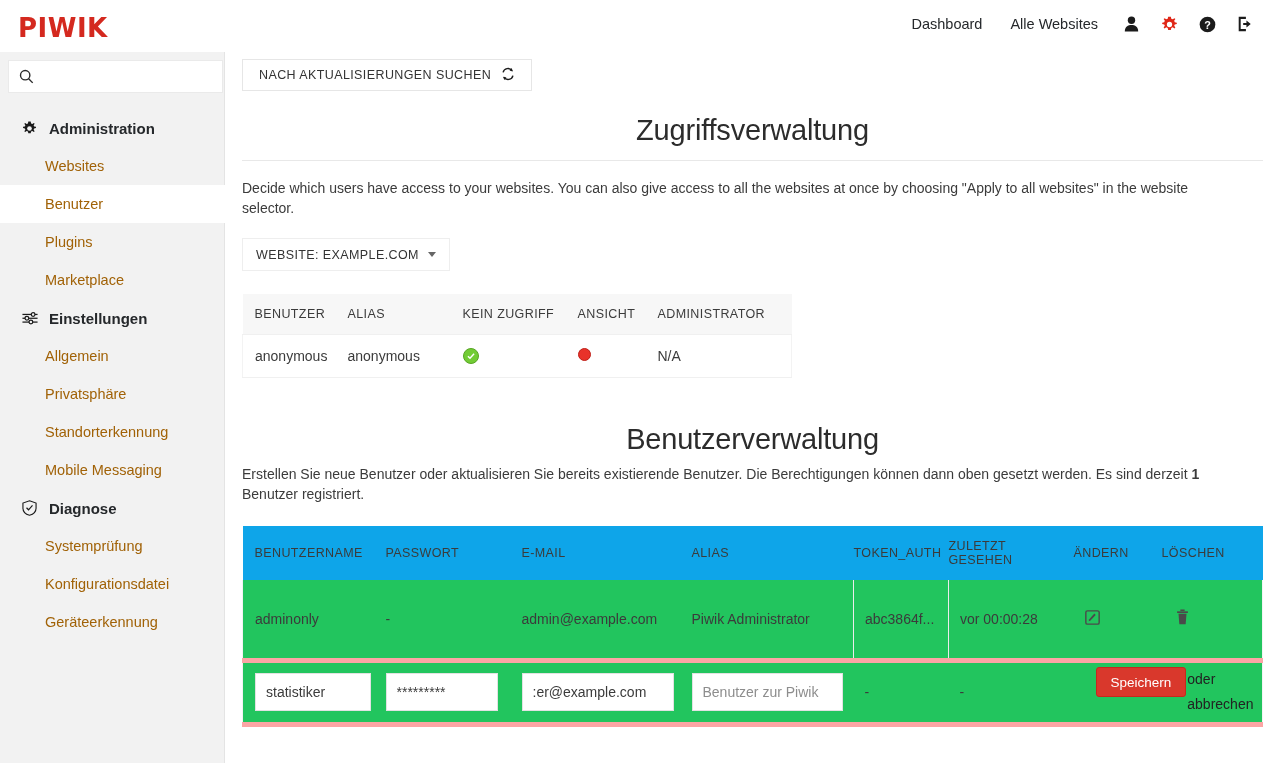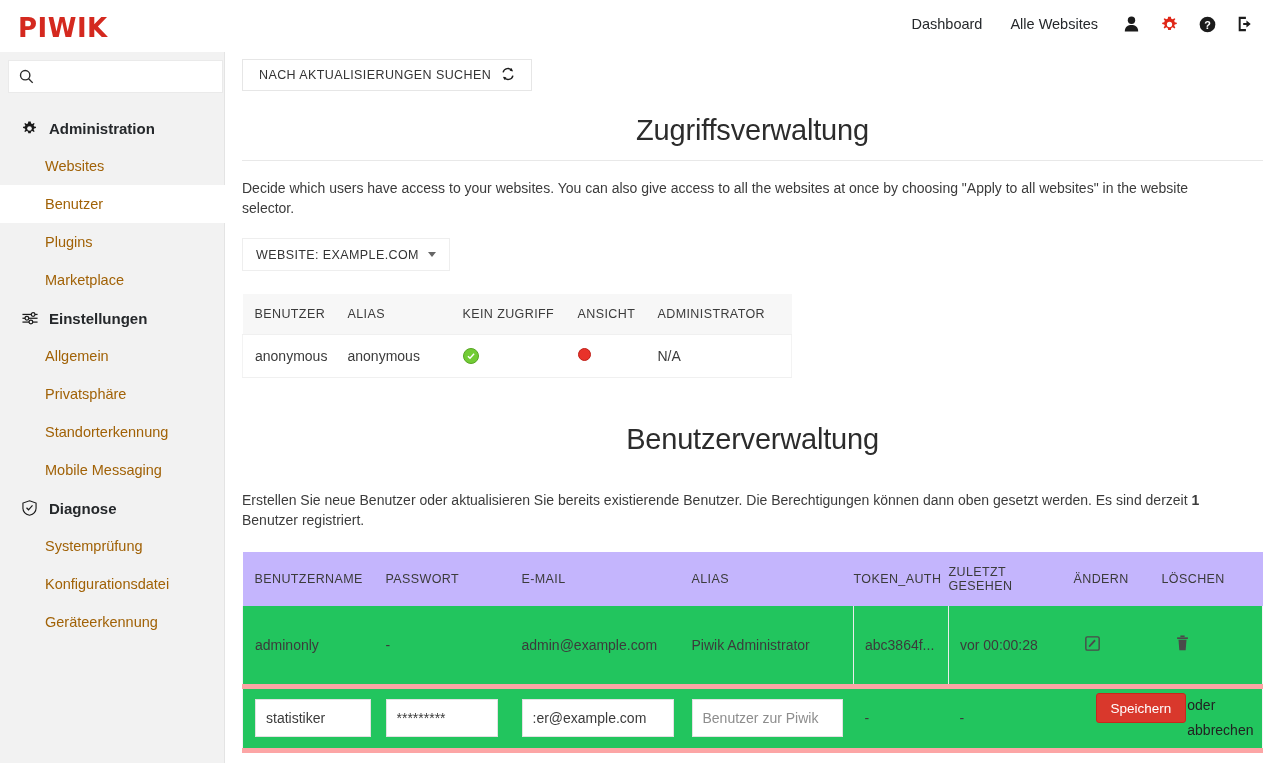--- a/index.html
+++ b/index.html
@@ -160,21 +160,21 @@
   }
   .dot-red {
     width: 13px; height: 13px; border-radius: 50%;
     background: #e8322a;
     border: 1px solid #bf1f18;
     display: inline-block; cursor: pointer;
   }
 
   .tbl-users { width: 1021px; table-layout: fixed; }
   .tbl-users thead th {
-    background: #c4b5fd;
+    background: #0ea5e9;
     font-size: 12.5px; font-weight: normal;
     letter-spacing: 0.4px; color: #3b3b3b;
     text-align: left; padding: 13px 0 13px 0;
     height: 40px; vertical-align: middle;
   }
   .tbl-users tbody td {
     font-size: 14px; color: #3b3b3b;
     vertical-align: middle;
     border-bottom: 5px solid #fca5a5;
     background: #22c55e;
@@ -385,21 +385,21 @@
           </td>
           <td>N/A</td>
         </tr>
       </tbody>
     </table>
   </div>
 
   <div style="position:absolute; left:17px; top:371px; width:1021px;">
     <h1 class="section-title">Benutzerverwaltung</h1>
 
-    <div class="para" style="margin-top:34px;">
+    <div class="para" style="margin-top:8px;">
       <span>Erstellen Sie neue Benutzer oder aktualisieren Sie bereits existierende Benutzer. Die Berechtigungen können dann oben gesetzt werden. Es sind derzeit </span><b>1</b><span> Benutzer registriert.</span>
     </div>
 
     <table class="tbl-users" style="margin-top:22px;">
       <thead>
         <tr>
           <th style="width:143px; padding-left:12px;">BENUTZERNAME</th>
           <th style="width:136px;">PASSWORT</th>
           <th style="width:170px;">E-MAIL</th>
           <th style="width:162px;">ALIAS</th>

